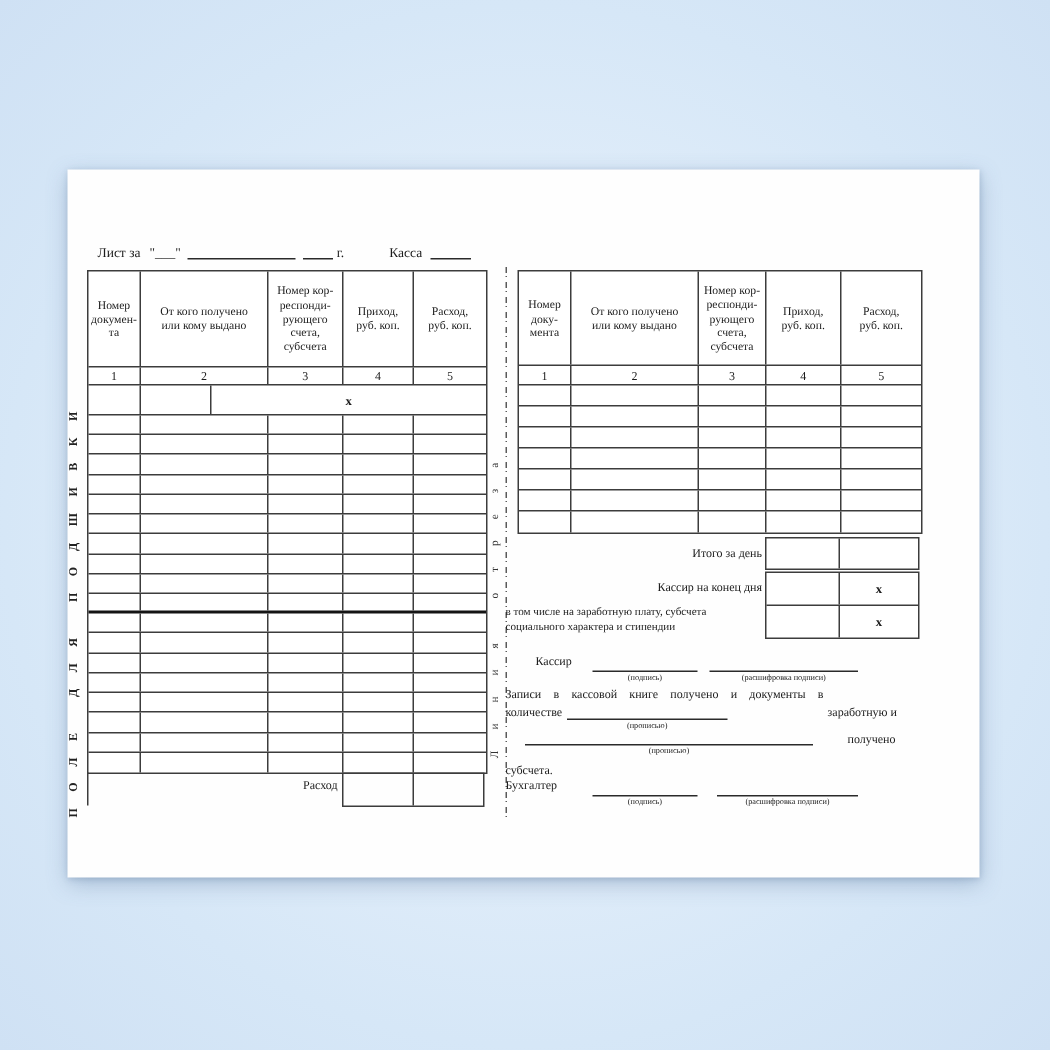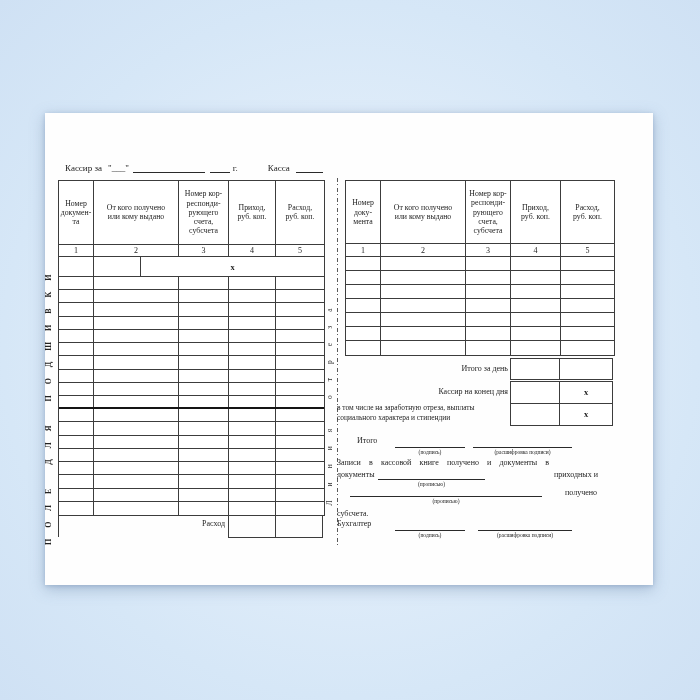--- a/index.html
+++ b/index.html
@@ -85,21 +85,21 @@
   .justify-line { position:absolute; left:292px; top:345px; width:212px; font-size:8px; text-align:justify; text-align-last:justify; }
   .right-word { position:absolute; width:85px; text-align:right; font-size:8px; }
 </style>
 </head>
 <body>
 
 <div class="scene">
   <div class="paper">
 
     <div class="kassa-line">
-      <span>Кассир за</span>
+      <span>Лист за</span>
       <span class="gap-s"></span>
       <span>"___"</span>
       <span class="blank b-month"></span>
       <span class="blank b-year"></span>
       <span>г.</span>
       <span class="list-label">Касса</span>
       <span class="blank b-list"></span>
     </div>
 
     <div class="tbl tbl-left">
@@ -348,45 +348,45 @@
         </div>
     </div>
 
     <div class="lab-right lab-total">Итого за день</div>
     <div class="cells-box box-total">
       <div class="cell-l"></div>
       <div class="cell-r"></div>
     </div>
 
     <div class="lab-right lab-balance">Кассир на конец дня</div>
-    <div class="lab-incl">в том числе на заработную отреза, выплаты
+    <div class="lab-incl">в том числе на заработную плату, субсчета
 социального характера и стипендии</div>
     <div class="cells-box box-balance">
       <div class="row2">
         <div class="cell-l"></div>
         <div class="cell-r xmark">х</div>
       </div>
       <div class="row2">
         <div class="cell-l"></div>
         <div class="cell-r xmark">х</div>
       </div>
     </div>
 
-    <div class="sig" style="left:312px; top:323px;">Итого</div>
+    <div class="sig" style="left:312px; top:323px;">Кассир</div>
     <div class="uline" style="left:350px; top:334px; width:70px;"></div>
     <div class="hint" style="left:350px; top:336px; width:70px;">(подпись)</div>
     <div class="uline" style="left:428px; top:334px; width:99px;"></div>
     <div class="hint" style="left:428px; top:336px; width:99px;">(расшифровка подписи)</div>
 
     <div class="justify-line">Записи в кассовой книге получено и документы в</div>
 
-    <div class="sig" style="left:292px; top:357px;">документы</div>
+    <div class="sig" style="left:292px; top:357px;">количестве</div>
     <div class="uline" style="left:333px; top:366px; width:107px;"></div>
     <div class="hint" style="left:333px; top:368px; width:107px;">(прописью)</div>
-    <div class="right-word" style="left:468px; top:357px;">приходных и</div>
+    <div class="right-word" style="left:468px; top:357px;">заработную и</div>
 
     <div class="uline" style="left:305px; top:383px; width:192px;"></div>
     <div class="hint" style="left:305px; top:385px; width:192px;">(прописью)</div>
     <div class="right-word" style="left:467px; top:375px;">получено</div>
 
     <div class="sig" style="left:292px; top:396px;">субсчета.</div>
     <div class="sig" style="left:292px; top:406px;">Бухгалтер</div>
     <div class="uline" style="left:350px; top:417px; width:70px;"></div>
     <div class="hint" style="left:350px; top:419px; width:70px;">(подпись)</div>
     <div class="uline" style="left:433px; top:417px; width:94px;"></div>

